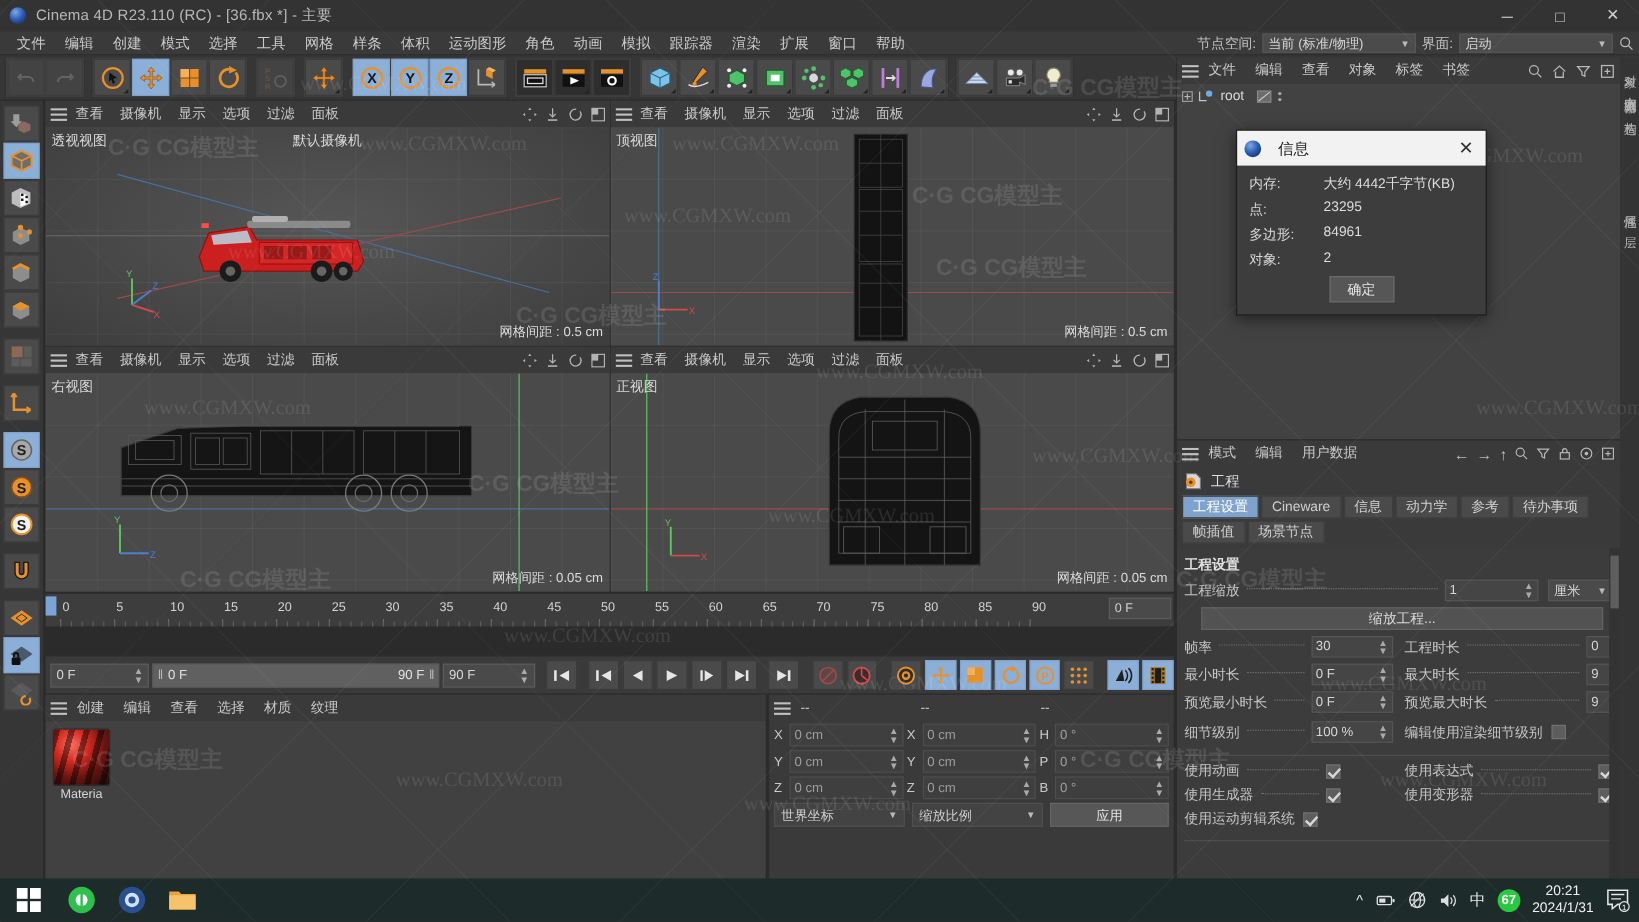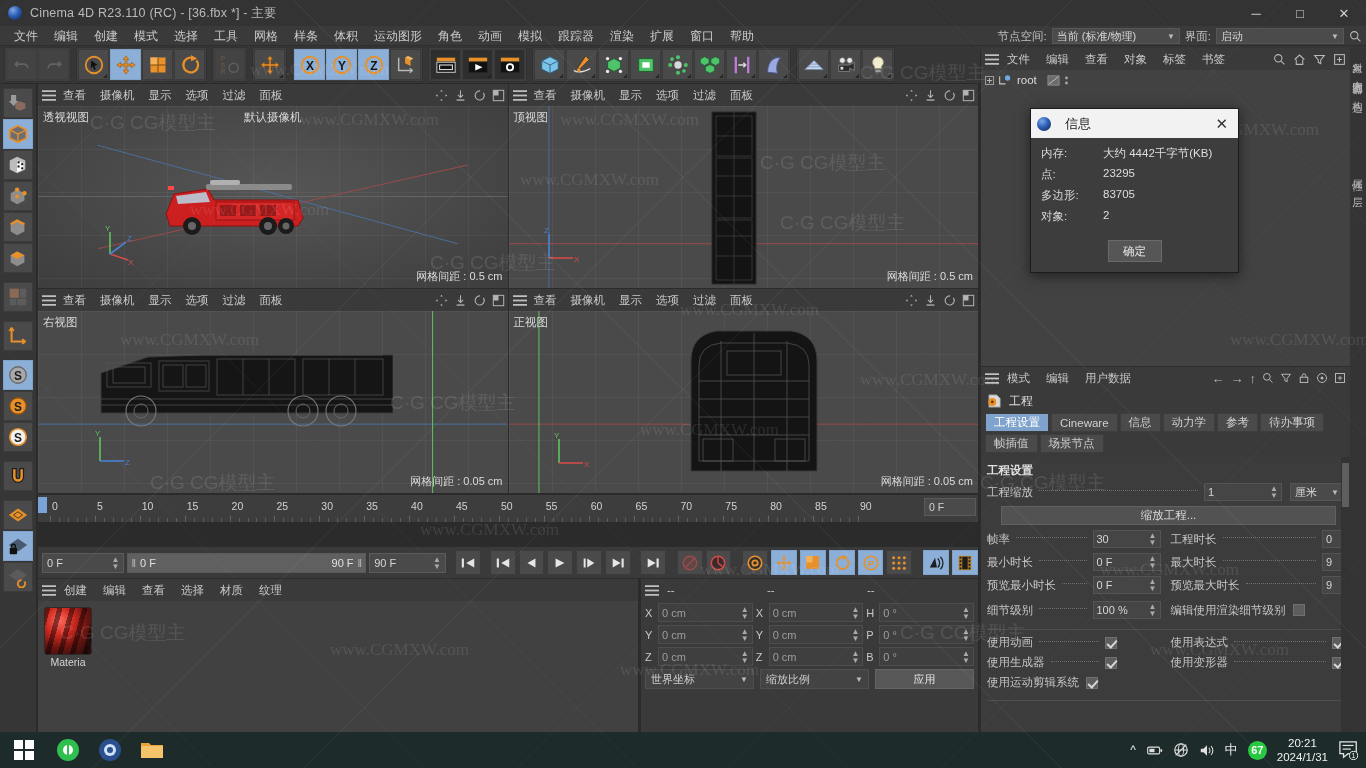--- a/index.html
+++ b/index.html
@@ -168,39 +168,39 @@
   
   .dialog { position:absolute; left:1030px; top:108px; width:209px; background:#3d3d3d;
      border:1px solid #1c1c1c; box-shadow:0 3px 12px rgba(0,0,0,.5); z-index:60;}
   .dlg-head { height:29px; background:#f2f2f2; display:flex; align-items:center; padding:0 6px; gap:6px;}
   .dlg-title { font-size:13px; color:#222; }
   .dlg-x { margin-left:auto; font-size:15px; color:#333; line-height:1; padding:2px 4px;}
   .dlg-body { padding:8px 10px 10px 10px;}
   .dlg-row { display:flex; font-size:11.5px; color:#d8d8d8; margin-bottom:6px;}
   .dlg-k { width:62px; }
   .dlg-v { color:#dedede; }
-  .dlg-ok { width:54px;height:22px;margin:16px auto 0 auto;background:#565656;border:1px solid #6a6a6a;
+  .dlg-ok { width:54px;height:22px;margin:6px auto 0 auto;background:#565656;border:1px solid #6a6a6a;
      display:flex;align-items:center;justify-content:center;font-size:11.5px;color:#e6e6e6;}
   
   .taskbar { position:absolute; left:0; right:0; bottom:0; height:36px; background:#1e2b2b;
      display:flex; align-items:center; padding-left:4px; gap:6px;}
   .tb-start { width:40px;height:34px; display:flex;align-items:center;justify-content:center;}
   .tb-app { width:36px;height:34px; display:flex;align-items:center;justify-content:center; position:relative;}
   .tb-right { margin-left:auto; display:flex; align-items:center; gap:10px; padding-right:6px; color:#e8e8e8;}
   .tb-clock{ font-size:11.5px; line-height:14px; text-align:center; color:#f0f0f0;}
   .badge67{ width:19px;height:19px;border-radius:50%;background:#28c840;color:#fff;font-size:11px;
      display:flex;align-items:center;justify-content:center;font-weight:bold;}
   
   .wm { position:absolute; inset:0; pointer-events:none; z-index:50;
      background-image:
        repeating-linear-gradient(45deg, rgba(255,255,255,.035) 0 1px, transparent 1px 150px),
        repeating-linear-gradient(-45deg, rgba(255,255,255,.035) 0 1px, transparent 1px 150px);}
   .wmtext{ position:absolute; font-size:17px; color:rgba(255,255,255,.10); white-space:nowrap;
      font-family:"Liberation Serif",serif; }
-  .wmlogo{ position:absolute; font-size:19px; color:rgba(255,255,255,.11); white-space:nowrap; font-weight:normal;}
+  .wmlogo{ position:absolute; font-size:19px; color:rgba(255,255,255,.11); white-space:nowrap; font-weight:bold;}
 </style>
 </head>
 <body>
 
 <div class="titlebar">
   <div class="c4d-logo"></div>
   <div class="title-text">Cinema 4D R23.110 (RC) - [36.fbx *] - 主要</div>
   <div class="winbtns">
     <div class="winbtn">─</div>
     <div class="winbtn">□</div>
@@ -1478,21 +1478,21 @@
     <div class="dlg-row">
       <span class="dlg-k">内存:</span>
       <span class="dlg-v">大约 4442千字节(KB)</span>
     </div>
     <div class="dlg-row">
       <span class="dlg-k">点:</span>
       <span class="dlg-v">23295</span>
     </div>
     <div class="dlg-row">
       <span class="dlg-k">多边形:</span>
-      <span class="dlg-v">83705</span>
+      <span class="dlg-v">84961</span>
     </div>
     <div class="dlg-row">
       <span class="dlg-k">对象:</span>
       <span class="dlg-v">2</span>
     </div>
     <div class="dlg-ok">确定</div>
   </div>
 </div>
 
 <div class="wm" id="wmlayer">

